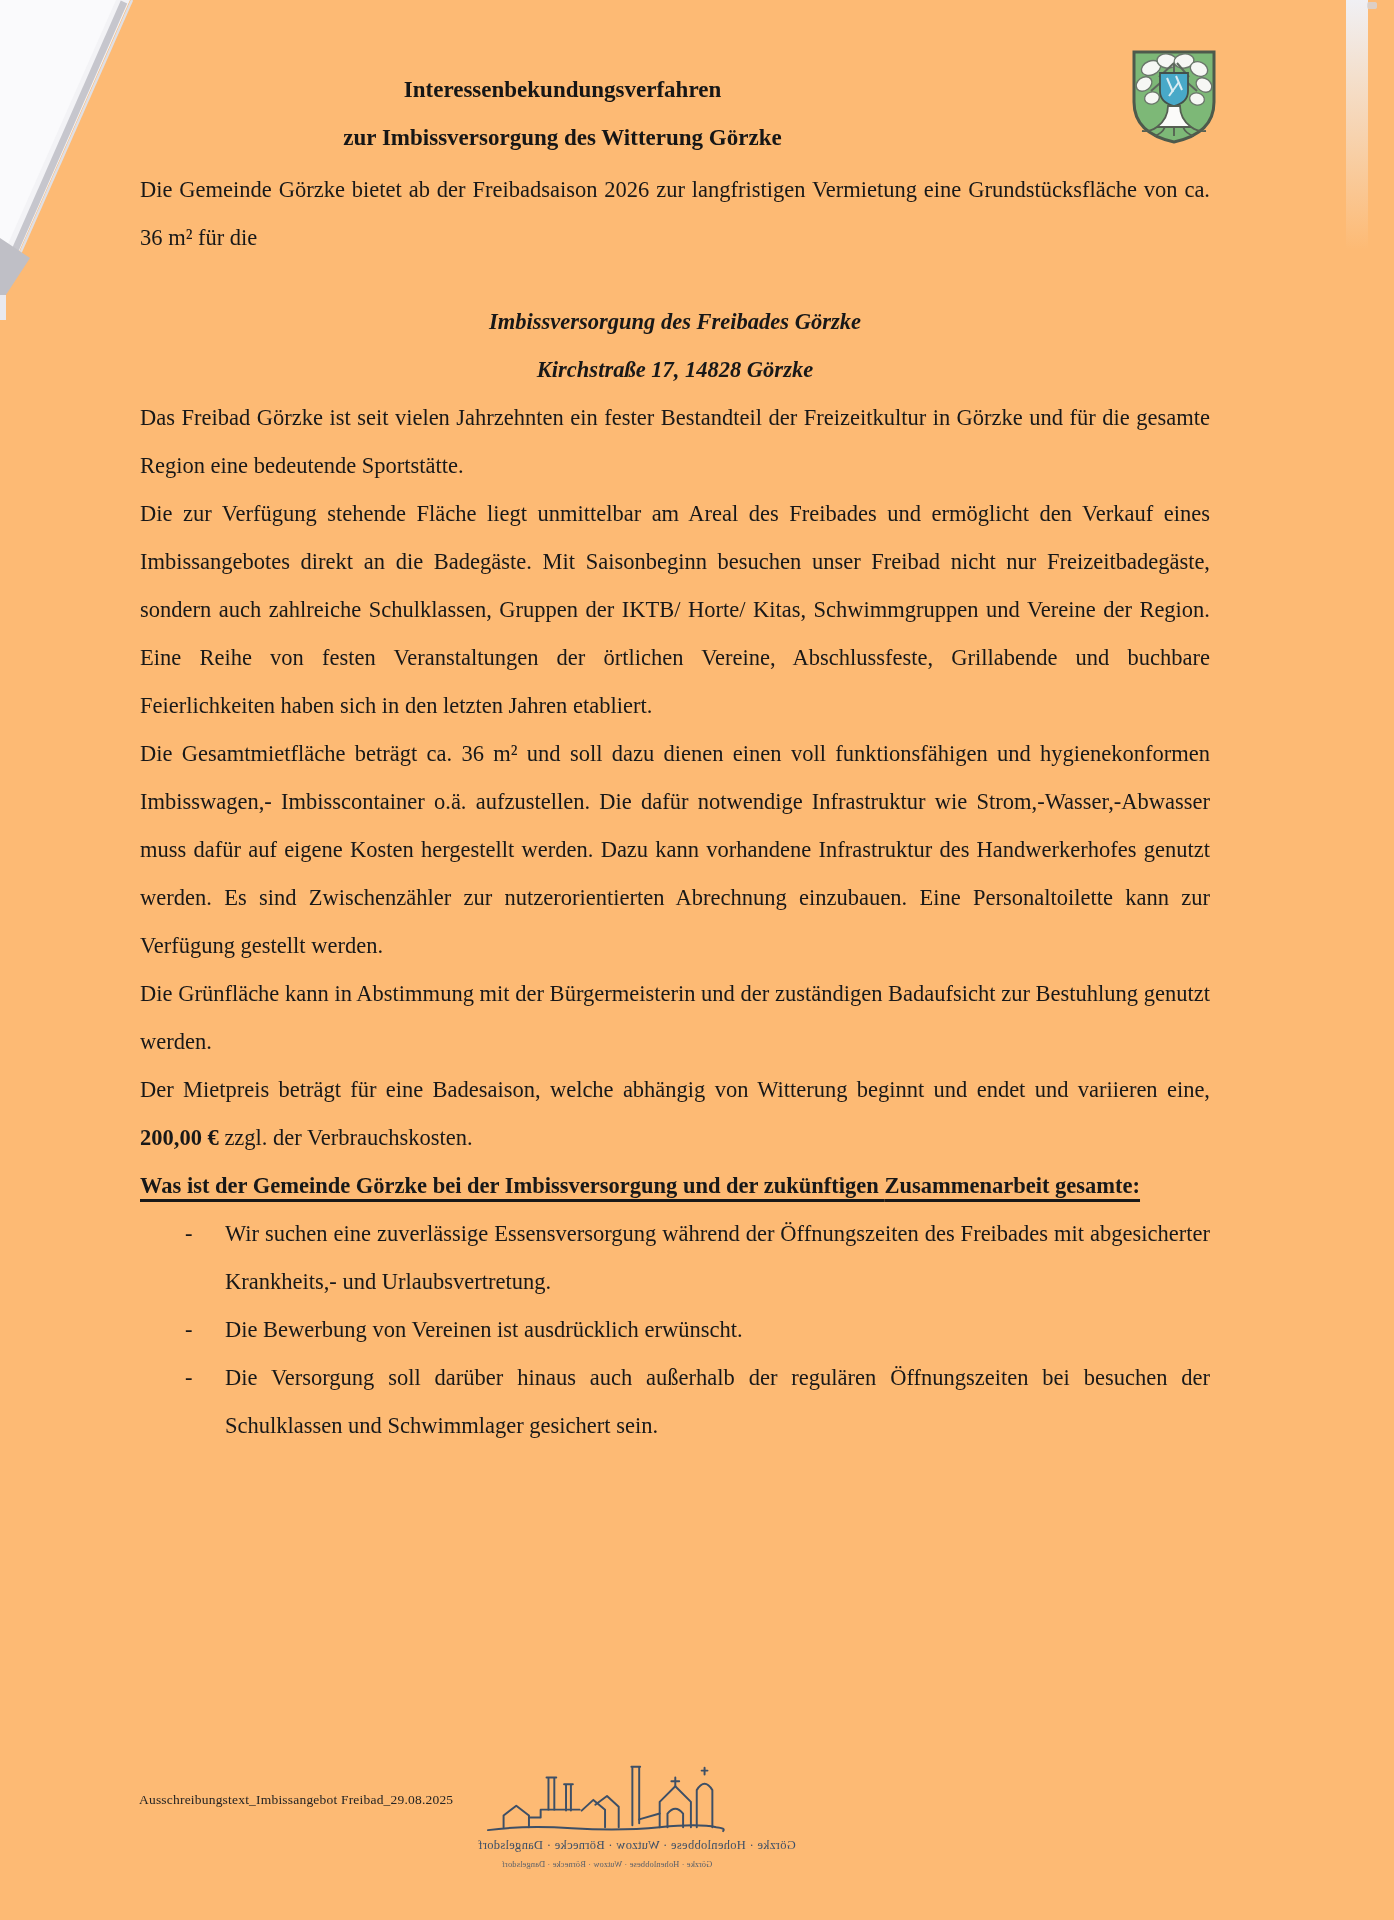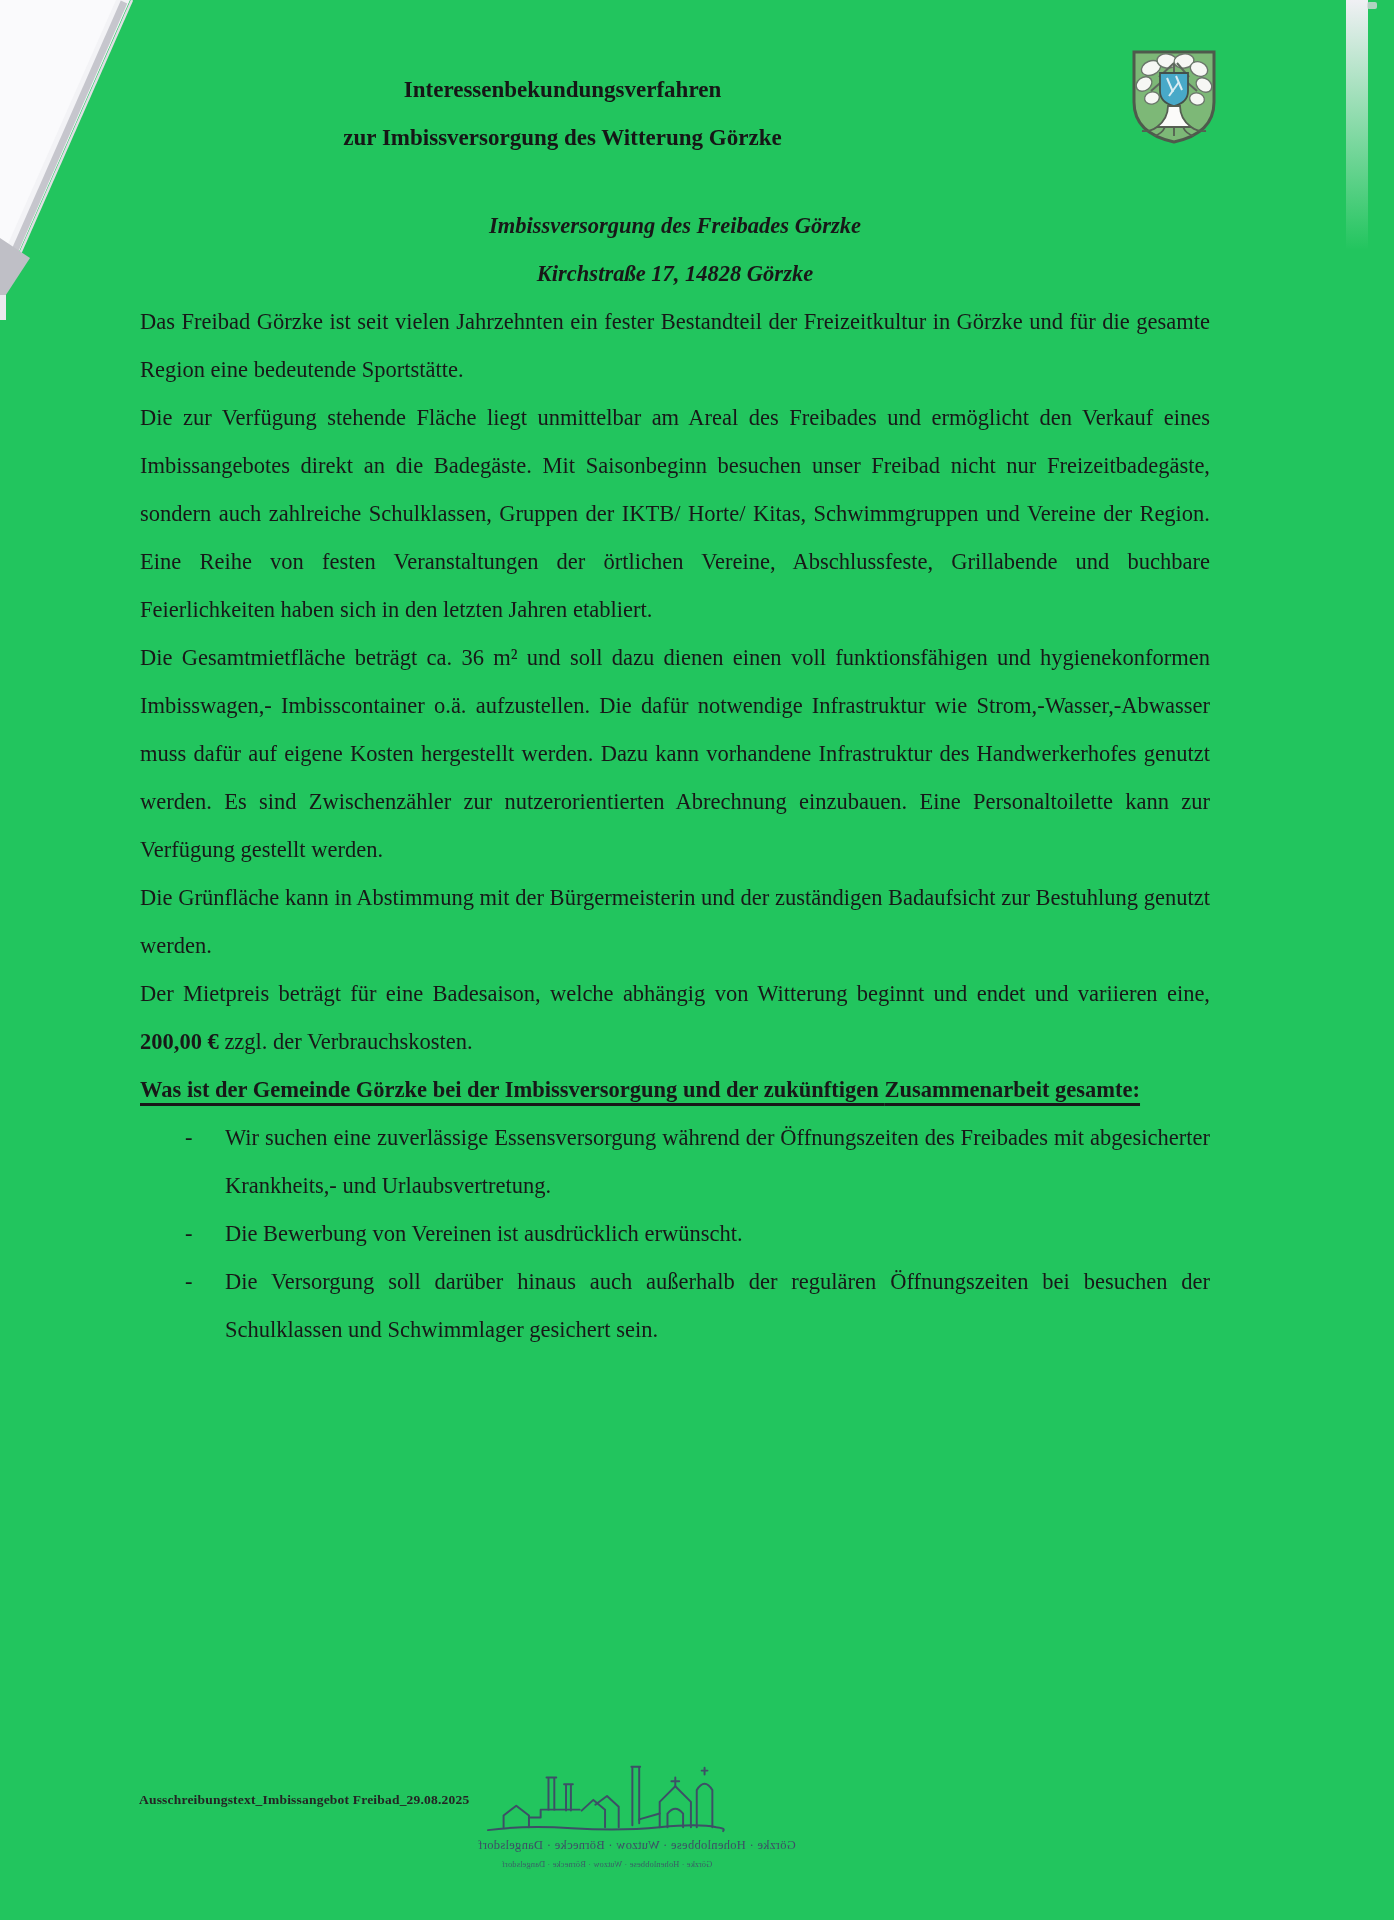--- a/index.html
+++ b/index.html
@@ -1,20 +1,20 @@
 <!DOCTYPE html>
 <html lang="de"><head>
 <meta charset="utf-8">
 <style>
   html,body{margin:0;padding:0;background:#9a9a9a;}
   .page{
     position:relative;
     width:1394px;height:1920px;
     margin:0 auto;
-    background:#22c55e;
+    background:#fdba74;
     overflow:hidden;
     font-family:"Liberation Serif","DejaVu Serif",serif;
     color:#1b1b1b;
   }
   
   .corner-artifact{position:absolute;left:0;top:0;}
   .right-band{
     position:absolute;right:26px;top:0;width:22px;height:250px;
     background:linear-gradient(#f0f0f4,rgba(255,255,255,0));
   }
@@ -47,21 +47,21 @@
     margin-top:20px;font-weight:700;
     text-decoration:underline;text-decoration-thickness:2.5px;text-underline-offset:6px;
   }
   .nowrap{white-space:nowrap;}
   .bullet-list{margin-top:0;}
   .bullet-row{position:relative;padding-left:85px;text-align:justify;}
   .bullet-dash{position:absolute;left:45px;top:0;}
   
   .footer-filename{
     position:absolute;left:139px;top:1792px;
-    font-size:13.5px;color:#242424;letter-spacing:.2px;font-weight:bold;
+    font-size:13.5px;color:#242424;letter-spacing:.2px;
   }
   .logo-block{position:absolute;left:478px;top:1755px;width:258px;text-align:center;}
   .logo-skyline{display:block;margin:0 auto;}
   .mirrored{
     display:inline-block;transform:scaleX(-1);
     color:#3d4f66;font-size:12.5px;line-height:14px;letter-spacing:.3px;
     filter:blur(.3px);white-space:nowrap;
   }
   .mirrored.tiny{
     font-size:8.5px;line-height:10px;filter:blur(.7px);opacity:.85;letter-spacing:.1px;
@@ -121,20 +121,21 @@
       <path d="M28,80 Q21,85 13,84"></path>
         <path d="M62,80 Q69,85 77,84"></path>
       <path d="M36,80 Q33,87 25,89"></path>
         <path d="M54,80 Q57,87 65,89"></path>
       <path d="M45,80 V89"></path>
     </g>
   </svg>
 
   <div class="body-flow">
 
+    <p class="para first">Die Gemeinde Görzke bietet ab der Freibadsaison 2026 zur langfristigen Vermietung eine Grundstücksfläche von ca. 36 m² für die</p>
 
     <div class="object-block">
       <div>Imbissversorgung des Freibades Görzke</div>
       <div>Kirchstraße 17, 14828 Görzke</div>
     </div>
 
     <p class="para mt22">Das Freibad Görzke ist seit vielen Jahrzehnten ein fester Bestandteil der Freizeitkultur in Görzke und für die gesamte Region eine bedeutende Sportstätte.</p>
 
     <p class="para mt20">Die zur Verfügung stehende Fläche liegt unmittelbar am Areal des Freibades und ermöglicht den Verkauf eines Imbissangebotes direkt an die Badegäste. Mit Saisonbeginn besuchen unser Freibad nicht nur Freizeitbadegäste, sondern auch zahlreiche Schulklassen, Gruppen der IKTB/ Horte/ Kitas, Schwimmgruppen und Vereine der Region. Eine Reihe von festen Veranstaltungen der örtlichen Vereine, Abschlussfeste, Grillabende und buchbare Feierlichkeiten haben sich in den letzten Jahren etabliert.</p>
 

